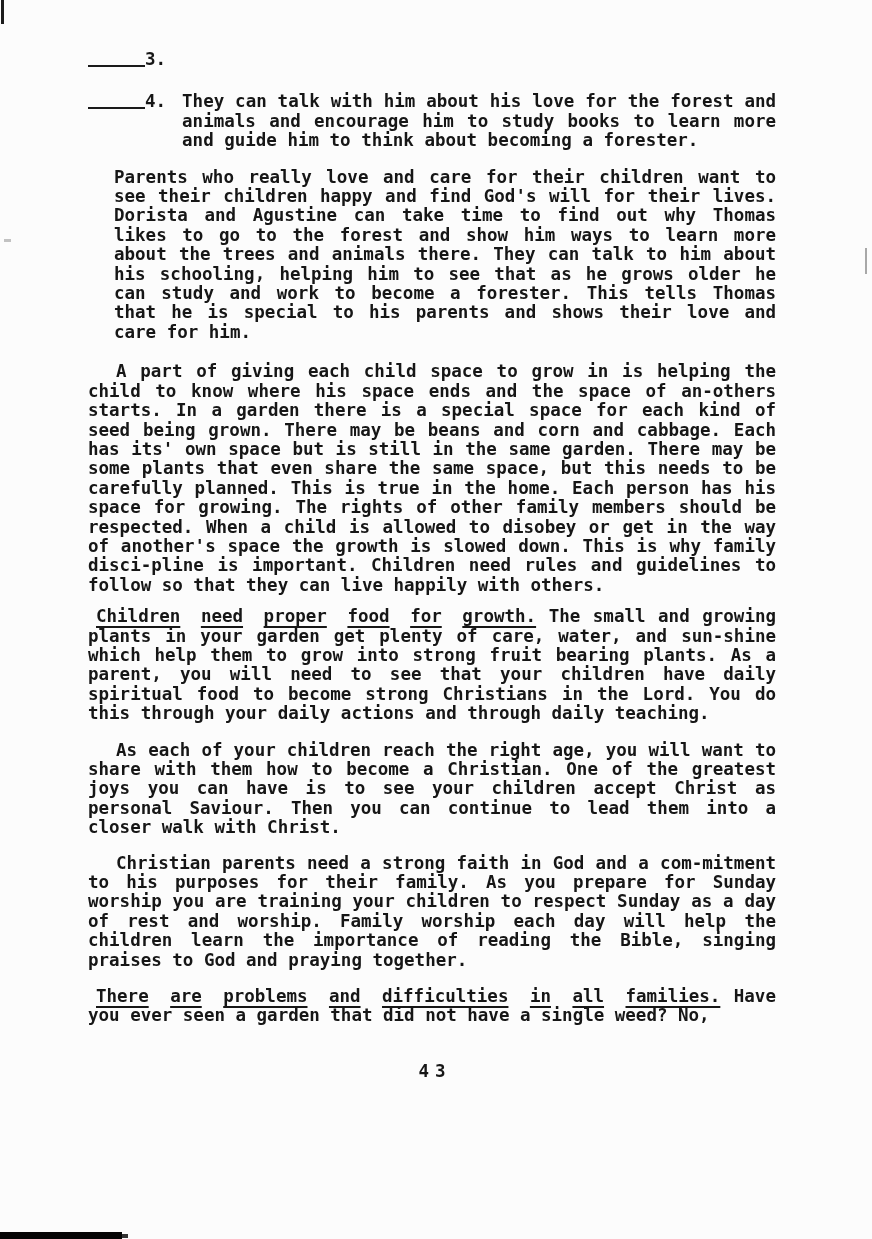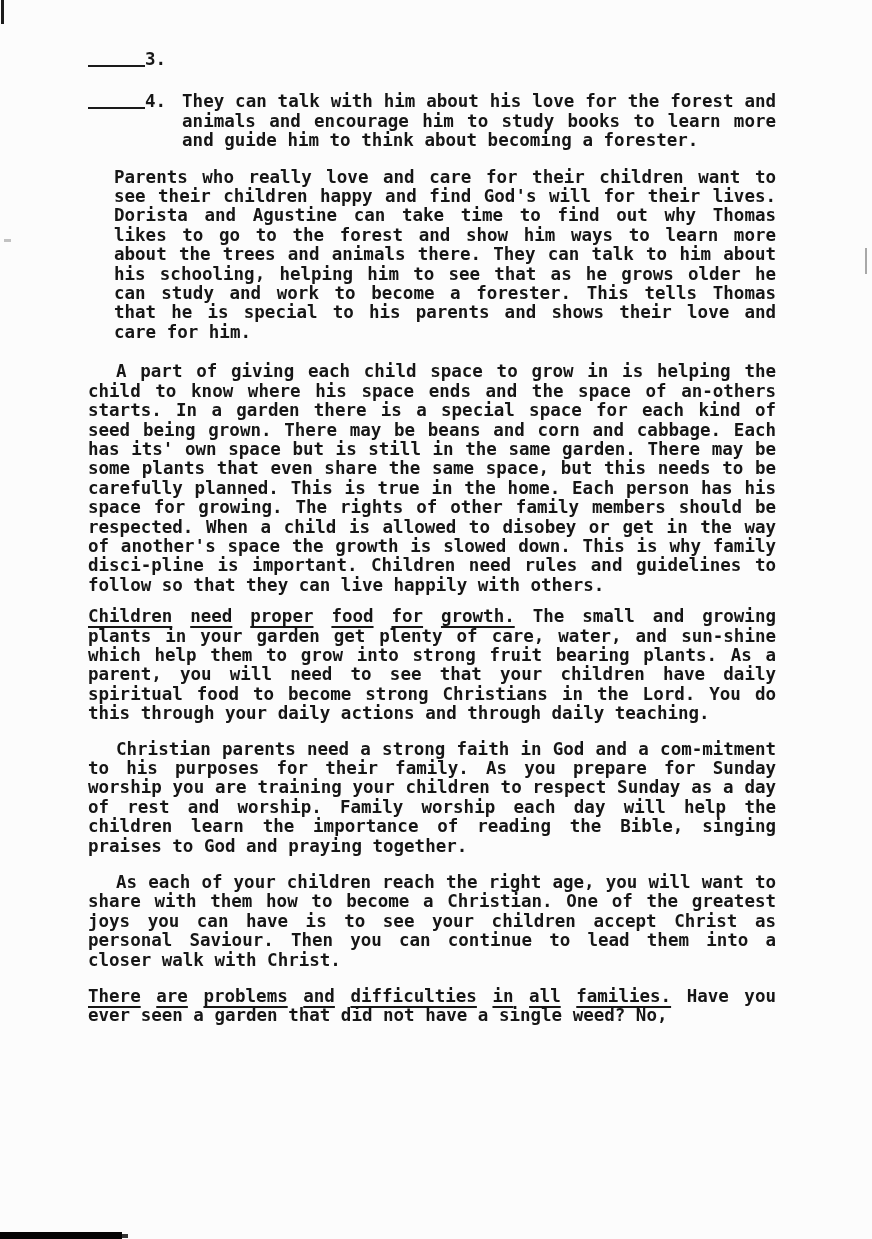--- a/index.html
+++ b/index.html
@@ -55,20 +55,21 @@
   .para.first { margin-top: 17px; margin-left: 26px; }
   .p2 { margin-top: 20px; }
   .p3 { margin-top: 12px; }
   .p4 { margin-top: 16px; }
   .indent { text-indent: 28px; }
   
   .u {
     text-decoration: underline;
     text-decoration-thickness: 2px;
     text-underline-offset: 3.5px;
+    margin-left: 8px;
   }
   .page-number {
     margin-top: 36px;
     text-align: center;
     letter-spacing: 6px;
     padding-left: 6px; 
   }
   
   .artifact { position: absolute; }
   .edge-line-top-left {
@@ -118,25 +119,26 @@
         <span class="qnum">4.</span>
       <div class="qtext">They can talk with him about his love for the forest and animals and encourage him to study books to learn more and guide him to think about becoming a forester.</div>
     </div>
 
     <p class="para first">Parents who really love and care for their children want to see their children happy and find God's will for their lives. Dorista and Agustine can take time to find out why Thomas likes to go to the forest and show him ways to learn more about the trees and animals there. They can talk to him about his schooling, helping him to see that as he grows older he can study and work to become a forester. This tells Thomas that he is special to his parents and shows their love and care for him.</p>
 
     <p class="para p2 indent">A part of giving each child space to grow in is helping the child to know where his space ends and the space of an-others starts. In a garden there is a special space for each kind of seed being grown. There may be beans and corn and cabbage. Each has its' own space but is still in the same garden. There may be some plants that even share the same space, but this needs to be carefully planned. This is true in the home. Each person has his space for growing. The rights of other family members should be respected. When a child is allowed to disobey or get in the way of another's space the growth is slowed down. This is why family disci-pline is important. Children need rules and guidelines to follow so that they can live happily with others.</p>
 
     <p class="para p3"><span class="lead"><span class="u">Children</span> <span class="u">need</span> <span class="u">proper</span> <span class="u">food</span> <span class="u">for</span> <span class="u">growth.</span></span><span> The small and growing plants in your garden get plenty of care, water, and sun-shine which help them to grow into strong fruit bearing plants. As a parent, you will need to see that your children have daily spiritual food to become strong Christians in the Lord. You do this through your daily actions and through daily teaching.</span></p>
 
+    <p class="para indent">As each of your children reach the right age, you will want to share with them how to become a Christian. One of the greatest joys you can have is to see your children accept Christ as personal Saviour. Then you can continue to lead them into a closer walk with Christ.</p>
+
     <p class="para p4 indent">Christian parents need a strong faith in God and a com-mitment to his purposes for their family. As you prepare for Sunday worship you are training your children to respect Sunday as a day of rest and worship. Family worship each day will help the children learn the importance of reading the Bible, singing praises to God and praying together.</p>
-
-    <p class="para indent">As each of your children reach the right age, you will want to share with them how to become a Christian. One of the greatest joys you can have is to see your children accept Christ as personal Saviour. Then you can continue to lead them into a closer walk with Christ.</p>
 
     <p class="para"><span class="lead"><span class="u">There</span> <span class="u">are</span> <span class="u">problems</span> <span class="u">and</span> <span class="u">difficulties</span> <span class="u">in</span> <span class="u">all</span> <span class="u">families.</span></span><span> Have you ever seen a garden that did not have a single weed? No,</span></p>
 
+    <div class="page-number">43</div>
 
   </div>
 
   <div class="artifact bottom-bar"></div>
   <div class="artifact bottom-bar-nub"></div>
 
 </div>
 
 </body></html>

